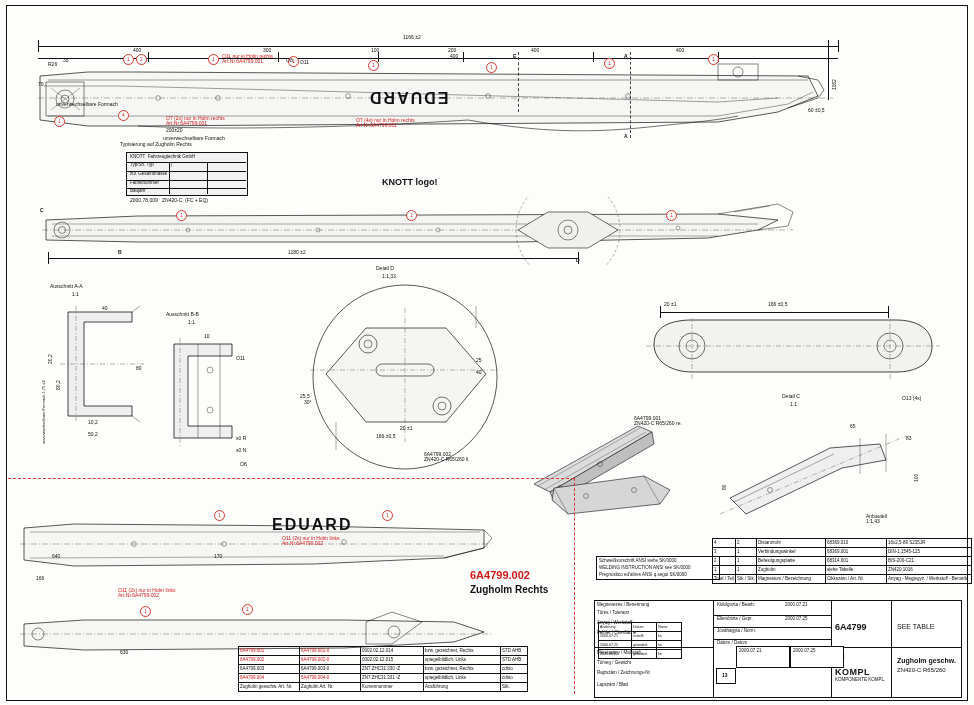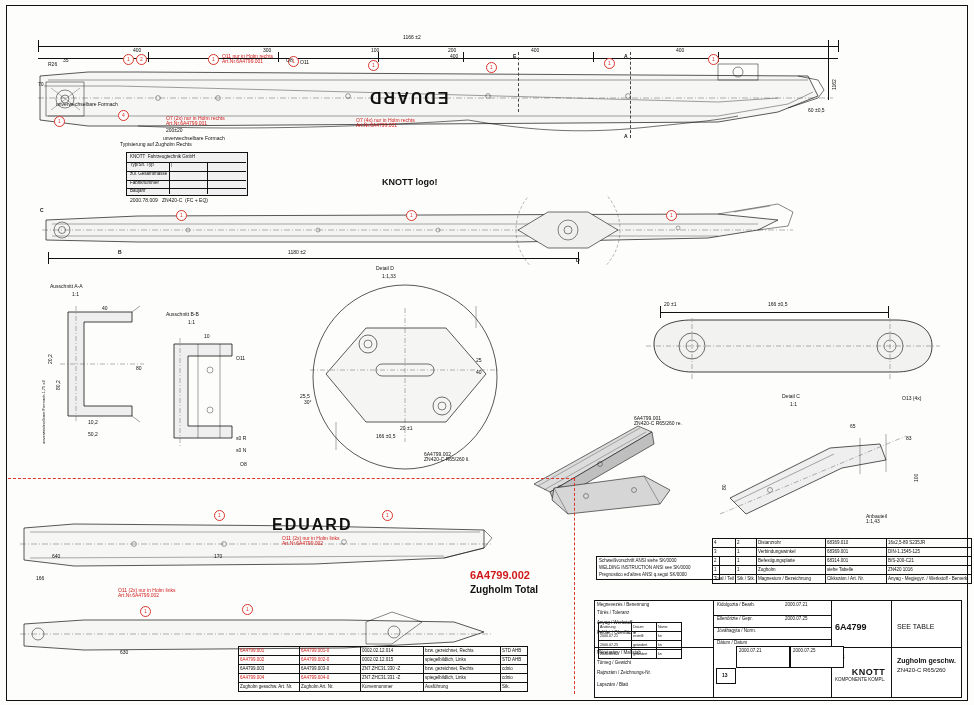--- a/index.html
+++ b/index.html
@@ -16,21 +16,21 @@
   .vln{position:absolute;width:1px;background:#111;}
   .vdash{position:absolute;width:0;border-left:1px dashed #444;}
   .dashred{position:absolute;height:0;border-top:1px dashed #d8352b;}
   .box{position:absolute;border:1px solid #111;}
   .tag{position:absolute;border:1px solid #d8352b;border-radius:50%;width:9px;height:9px;
        font-size:5px;line-height:9px;text-align:center;color:#d8352b;background:#fff;}
   table.t{border-collapse:collapse;font-size:4.5px;}
   table.t td{border:1px solid #111;padding:0 1px;height:8px;line-height:8px;white-space:nowrap;}
   .rot90{transform:rotate(-90deg);transform-origin:0 0;}
   .rot180{transform:rotate(180deg);}
-  .title-blk{position:absolute;border:1px solid #111;text-align:right;}
+  .title-blk{position:absolute;border:1px solid #111;}
   .knott{font-weight:bold;font-size:9px;letter-spacing:0.5px;}
   .eduard{font-weight:bold;letter-spacing:2px;}
 </style>
 </head>
 <body>
 
 <div id="sheet">
 
   <div class="ln thin" style="left:6px;top:5px;width:962px;"></div>
   <div class="vln" style="left:6px;top:5px;height:695px;"></div>
@@ -342,21 +342,21 @@
       <path d="M352,14 L378,4 L408,14 L378,36 L352,36 Z" fill="none" stroke="#111" stroke-width="0.5"></path>
       <circle cx="380" cy="24" r="6" fill="none" stroke="#111" stroke-width="0.5"></circle>
       <circle cx="24" cy="26" r="6" fill="none" stroke="#111" stroke-width="0.5"></circle>
     </svg>
     <div class="lbl abs" style="left:22px;top:84px;">166</div>
     <div class="lbl abs" style="left:106px;top:158px;">630</div>
   </div>
 
   <div class="abs" style="left:470px;top:570px;">
     <div class="lbl red b" style="font-size:11px;">6A4799.002</div>
-    <div class="lbl b" style="font-size:10px;margin-top:3px;">Zugholm Total</div>
+    <div class="lbl b" style="font-size:10px;margin-top:3px;">Zugholm Rechts</div>
   </div>
 
   <div class="box" style="left:596px;top:556px;width:122px;height:22px;background:#fff;">
     <div class="lbl xs abs" style="left:2px;top:2px;">Schweißvorschrift ANSI siehe SK/0000</div>
     <div class="lbl xs abs" style="left:2px;top:9px;">WELDING INSTRUCTION ANSI see SK/0000</div>
     <div class="lbl xs abs" style="left:2px;top:16px;">Pregnostico ed'altres ANSI q.segui SK/0000</div>
   </div>
 
   <div class="abs" style="left:594px;top:590px;width:118px;height:60px;">
     <div class="lbl mid" style="font-size:6px;line-height:1.5;">
@@ -479,21 +479,21 @@
     <div class="lbl xs abs" style="left:190px;top:16px;">2000.07.25</div>
 
     <div class="lbl b abs" style="left:240px;top:22px;font-size:9px;">6A4799</div>
     <div class="lbl abs" style="left:302px;top:22px;font-size:7px;">SEE TABLE</div>
     <div class="lbl abs" style="left:240px;top:52px;font-size:7px;">1:3</div>
 
     <div class="lbl b abs" style="left:302px;top:56px;font-size:7px;">Zugholm geschw.</div>
     <div class="lbl abs" style="left:302px;top:66px;font-size:6px;">ZN420-C R65/260</div>
 
     <div class="abs" style="left:240px;top:66px;">
-      <div class="knott">KNOTT</div>
+      <div class="knott">KOMPL</div>
       <div class="lbl xs" style="margin-top:1px;">KOMPONENTE KOMPL.</div>
     </div>
   </div>
 
   <div class="box" style="left:716px;top:668px;width:18px;height:14px;background:#fff;">
     <div class="lbl abs b" style="left:5px;top:4px;">13</div>
   </div>
 
   <div class="abs" style="left:598px;top:622px;">
     <table class="t" style="font-size:3.6px;">

